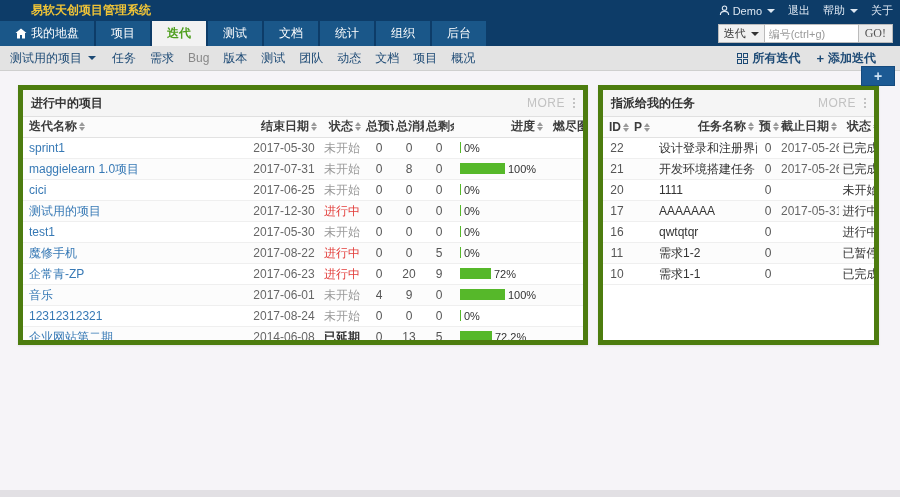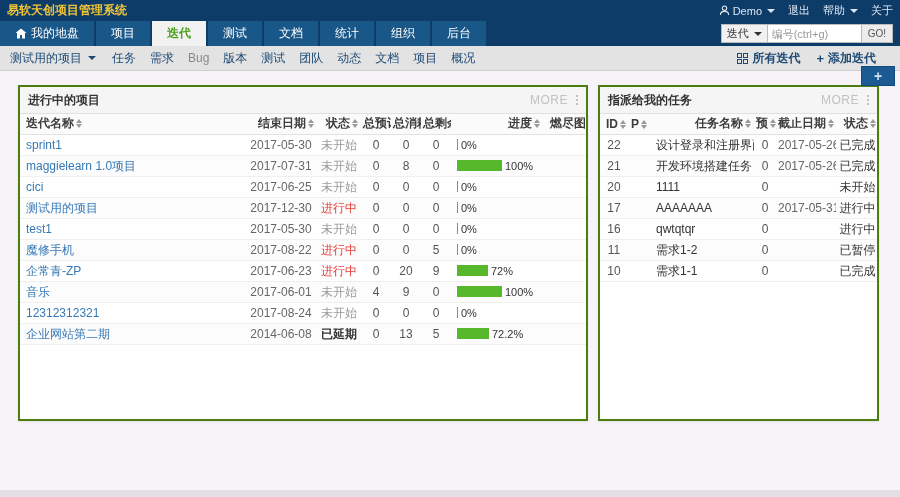--- a/index.html
+++ b/index.html
@@ -3,21 +3,21 @@
 <meta charset="utf-8">
 <style>
   * { margin:0; padding:0; box-sizing:border-box; }
   html,body { width:900px; height:497px; overflow:hidden;
     font-family:"Liberation Sans","DejaVu Sans",sans-serif; }
   #app { width:900px; height:497px; position:relative; background:var(--main_bg); }
 
   
   .topbar { height:21px; background:var(--topbar_bg); display:flex; align-items:center;
     padding:0 7px; }
-  .logo { color:var(--logo_text); font-size:12px; font-weight:bold; }
+  .logo { color:var(--logo_text); font-size:12px; font-weight:bold;margin-left:24px; }
   .topbar-right { margin-left:auto; display:flex; align-items:center; gap:13px;
     color:#dde7f2; font-size:11px; }
   .toplink { display:flex; align-items:center; gap:3px; cursor:pointer; }
   .caret { display:inline-block; width:0; height:0; border-left:4px solid transparent;
     border-right:4px solid transparent; border-top:4px solid currentColor; margin-left:2px; }
   .person-icon svg { display:block; }
 
   
   .navbar { height:25px; background:var(--topbar_bg); display:flex; align-items:flex-end; }
   .tabs { display:flex; gap:2px; }
@@ -27,22 +27,22 @@
   .home-icon svg { display:block; }
   .searchbox { margin-left:auto; margin-right:7px; display:flex; align-items:center;
     margin-bottom:3px; }
   .module-btn { height:19px; background:#f1f1f1; border:1px solid #bbb; font-size:11px;
     color:#333; padding:0 5px; display:flex; align-items:center; gap:3px; cursor:pointer; }
   .search-input { height:19px; width:94px; border:1px solid #bbb; border-left:none;
     font-size:11px; padding:0 4px; color:#333; outline:none;
     font-family:"Liberation Sans","DejaVu Sans",sans-serif; }
   .search-input::placeholder { color:#999; }
   .go-btn { height:19px; background:#ececec; border:1px solid #bbb; border-left:none;
-    font-size:10px; color:#555; padding:0 6px; cursor:pointer;
-    font-family:Liberation Sans, sans-serif; }
+    font-size:12px; color:#555; padding:0 6px; cursor:pointer;
+    font-family:Liberation Serif, serif; }
 
   
   .toolbar { height:25px; background:#e3e3e3; border-bottom:1px solid #cfcfcf;
     display:flex; align-items:center; padding:0 24px 0 10px; font-size:12px;
     color:var(--toolbar_text); }
   .project-dd { display:flex; align-items:center; gap:4px; margin-right:16px; cursor:pointer; }
   .tb-item { margin-right:14px; cursor:pointer; }
   .tb-item.dim { color:#888; }
   .toolbar-right { margin-left:auto; display:flex; align-items:center; gap:16px;
     font-weight:bold; }
@@ -51,22 +51,22 @@
   .plus-glyph { font-size:13px; font-weight:bold; line-height:1; }
 
   
   .main { position:relative; height:419px; background:var(--main_bg);
     padding:14px 11px 0 18px; }
   .add-float-btn { position:absolute; top:-5px; right:5px; width:34px; height:20px;
     background:var(--add_button_bg); color:#cfe3f5; font-size:14px; font-weight:bold;
     display:flex; align-items:center; justify-content:center; cursor:pointer;
     border:1px solid #154a7d; }
   .panels { display:flex; gap:10px; }
-  .panel { background:#fff; border:2px solid #4d7c0f; box-shadow:0 1px 2px rgba(0,0,0,.08);
-    height:336px; overflow:hidden; }
+  .panel { background:#fff; border:5px solid #4d7c0f; box-shadow:0 1px 2px rgba(0,0,0,.08);
+    height:260px; overflow:hidden; }
   .panel-left { width:570px; }
   .panel-right { width:281px; }
   .panel-header { height:27px; background:#f5f5f5; border-bottom:1px solid #e0e0e0;
     display:flex; align-items:center; padding:0 8px; }
   .panel-title { font-size:12px; font-weight:bold; color:#333; }
   .panel-header-right { margin-left:auto; display:flex; align-items:center; gap:8px; }
   .more-link { font-size:12px; color:#c2c2c2; cursor:pointer; letter-spacing:.5px; }
   .vdots { display:inline-block; width:2px; height:11px; position:relative; cursor:pointer; }
   .vdots::before { content:""; position:absolute; left:0; top:0; width:2px; height:2px;
     background:#c2c2c2; box-shadow:0 4px 0 #c2c2c2, 0 8px 0 #c2c2c2; }

